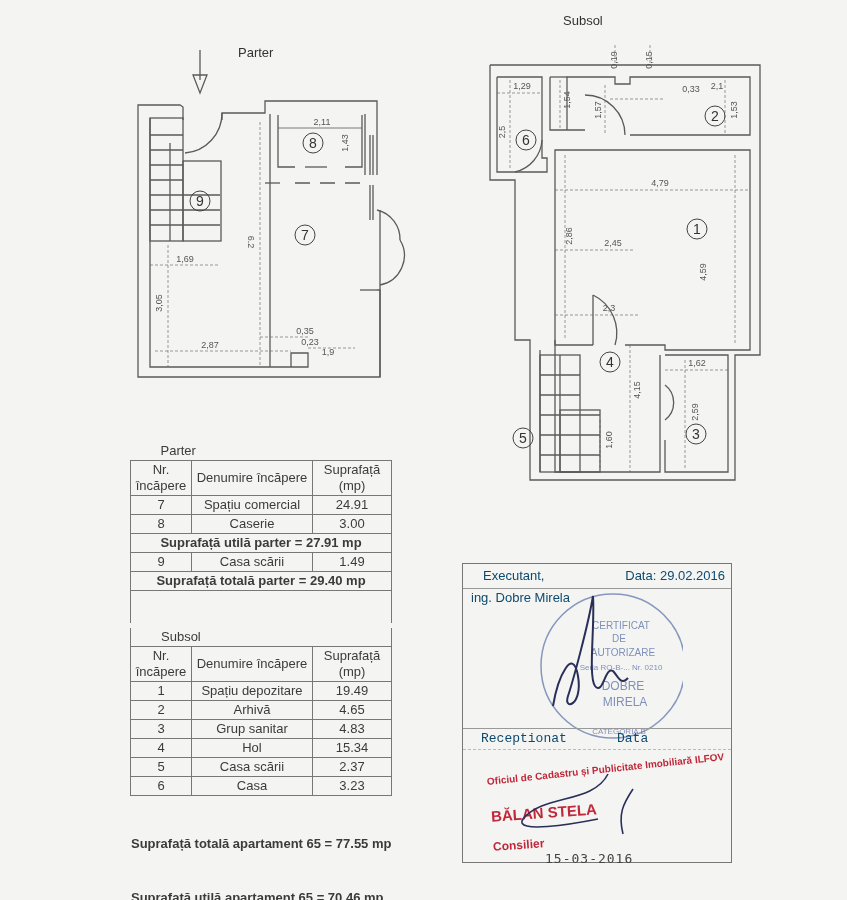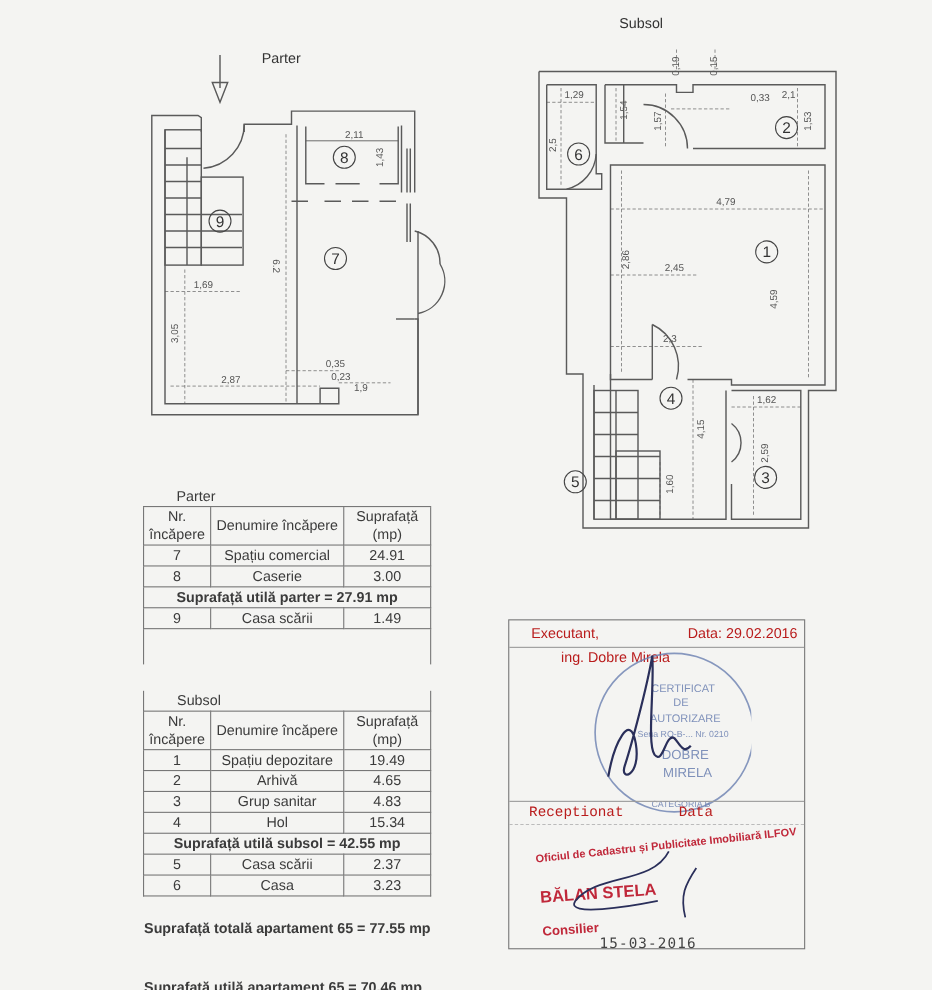--- a/index.html
+++ b/index.html
@@ -7,21 +7,21 @@
   .abs { position:absolute; }
   .title { font-size:13px; color:#333; }
   svg text { font-family:"Liberation Sans", sans-serif; }
   table.area { position:absolute; border-collapse:collapse; font-size:13px; color:#3b3b3b; }
   table.area td { border:1px solid #777; padding:1px 4px; text-align:center; height:16px; line-height:16px; }
   table.area td.name { text-align:center; }
   table.area td.sum { font-weight:bold; text-align:center; }
   table.area td.cap { border-left:none; border-right:none; border-top:none; text-align:left; padding-left:30px; }
   .totals { position:absolute; left:131px; font-size:13px; font-weight:bold; color:#3b3b3b; }
   .sig-box { position:absolute; left:462px; top:563px; width:268px; height:298px; border:1px solid #777; }
-  .sig-row { position:absolute; left:0; right:0; font-size:13px; color:#b91c1c; }
+  .sig-row { position:absolute; left:0; right:0; font-size:13px; color:#0c4a6e; }
   .red { color:#c0283a; font-weight:bold; }
 </style>
 </head>
 <body>
 
 <div class="abs title" style="left:238px;top:45px;">Parter</div>
 <svg class="abs" style="left:130px;top:45px;" width="290" height="345">
   <g stroke="#5a5a5a" stroke-width="1.3" fill="none">
 
     <line x1="70" y1="5" x2="70" y2="35"></line>
@@ -207,20 +207,23 @@
   </tr>
   <tr>
         <td class="sum" colspan="3">Suprafață utilă parter = 27.91 mp</td>
       </tr>
   <tr>
     <td>9</td>
     <td class="name">Casa scării</td>
     <td>1.49</td>
   </tr>
   <tr>
+        <td class="sum" colspan="3">Suprafață totală parter = 29.40 mp</td>
+      </tr>
+  <tr>
         <td colspan="3" style="height:30px;border-bottom:none;"></td>
       </tr>
 </tbody>
   </table>
 
 <table class="area" style="left:130px;top:628px;width:262px;">
   <tbody>
       <tr>
         <td class="cap" colspan="3" style="border-left:1px solid #777;border-right:1px solid #777;">Subsol</td>
       </tr>
@@ -242,23 +245,20 @@
   <tr>
     <td>3</td>
     <td class="name">Grup sanitar</td>
     <td>4.83</td>
   </tr>
   <tr>
     <td>4</td>
     <td class="name">Hol</td>
     <td>15.34</td>
   </tr>
-  <tr>
-        <td class="sum" colspan="3">Suprafață utilă subsol = 42.55 mp</td>
-      </tr>
   <tr>
     <td>5</td>
     <td>Casa scării</td>
     <td>2.37</td>
   </tr>
   <tr>
     <td>6</td>
     <td>Casa</td>
     <td>3.23</td>
   </tr>
@@ -267,21 +267,21 @@
 
 <div class="totals" style="top:890px;text-align:right;">Suprafață utilă apartament 65 = 70.46 mp</div>
 <div class="totals" style="top:836px;">Suprafață totală apartament 65 = 77.55 mp</div>
 
 <div class="sig-box">
   <div class="sig-row" style="top:4px;height:20px;border-bottom:1px solid #999;">
     <span style="position:absolute;left:20px;">Executant,</span>
     <span style="position:absolute;right:6px;">Data: 29.02.2016</span>
   </div>
   <div class="sig-row" style="top:26px;">
-    <span style="position:absolute;left:8px;margin-left:39px;">ing. Dobre Mirela</span>
+    <span style="position:absolute;left:8px;">ing. Dobre Mirela</span>
   </div>
   <svg class="abs" style="left:70px;top:22px;" width="150" height="160">
     <circle cx="80" cy="80" r="72" fill="none" stroke="#6a7fb0" stroke-width="1.5" opacity="0.8"></circle>
     <g fill="#6a7fb0" font-size="10" text-anchor="middle" opacity="0.85">
       <text x="88" y="43">CERTIFICAT</text>
       <text x="86" y="56">DE</text>
       <text x="90" y="70">AUTORIZARE</text>
       <text x="88" y="84" font-size="8">Seria RO-B-... Nr. 0210</text>
       <text x="90" y="104" font-size="12">DOBRE</text>
       <text x="92" y="120" font-size="12">MIRELA</text>

